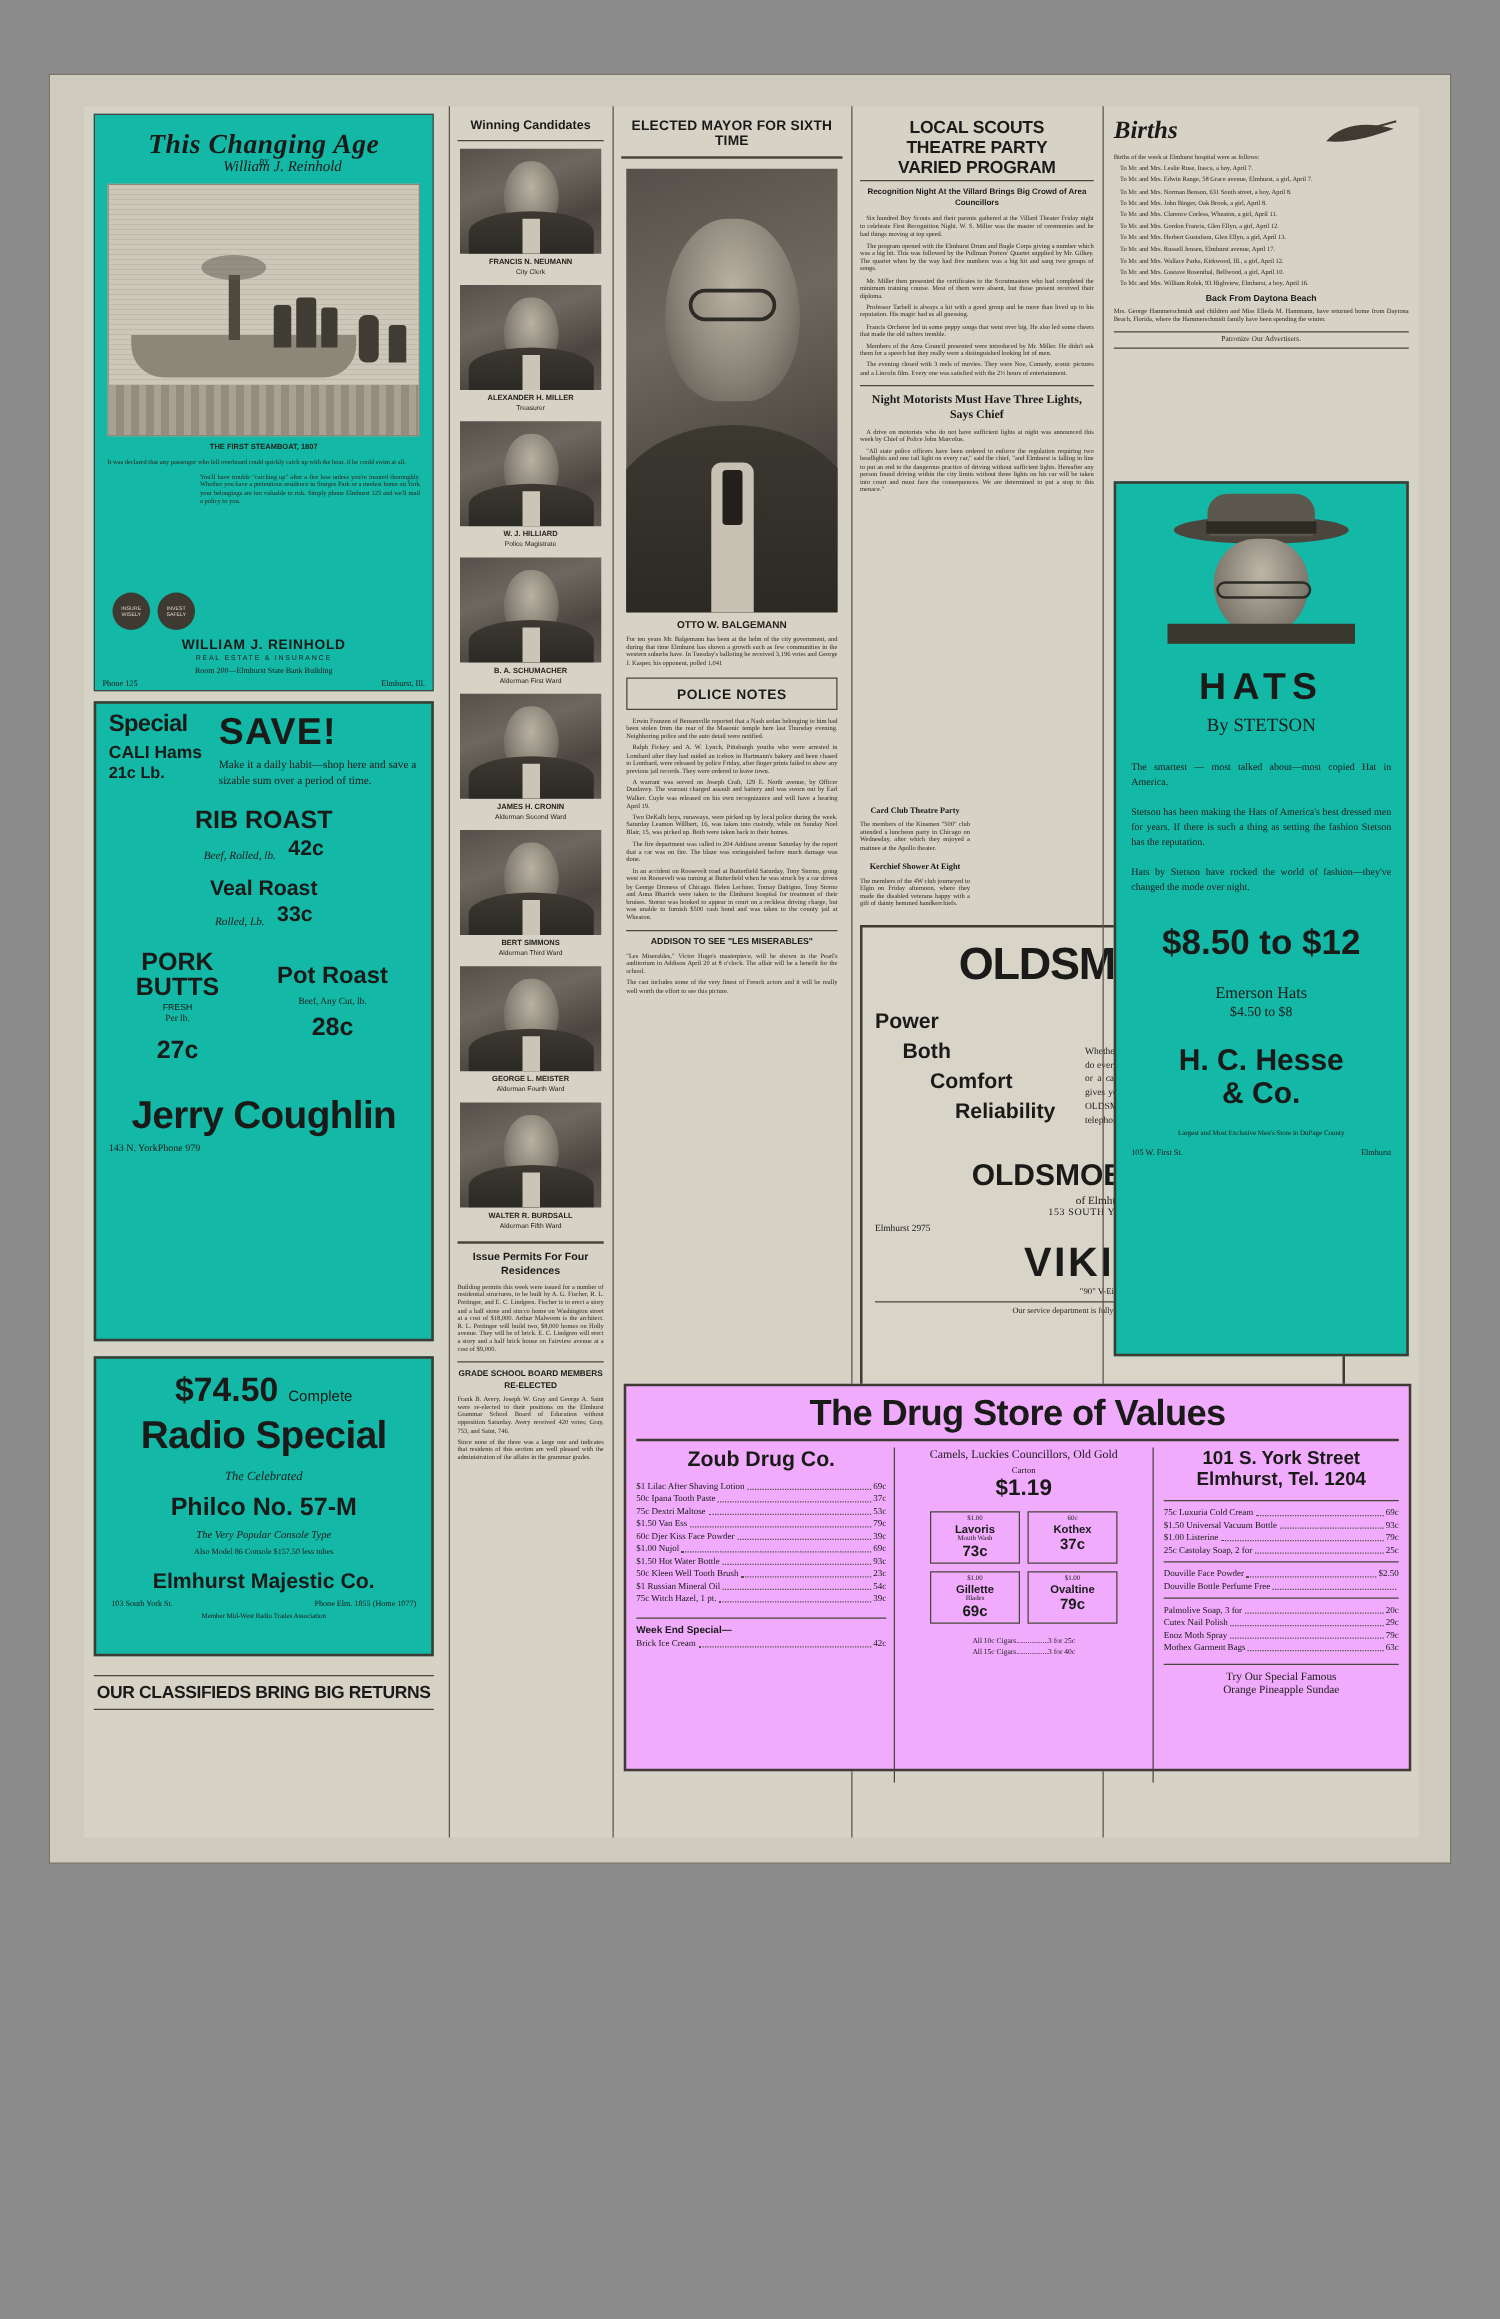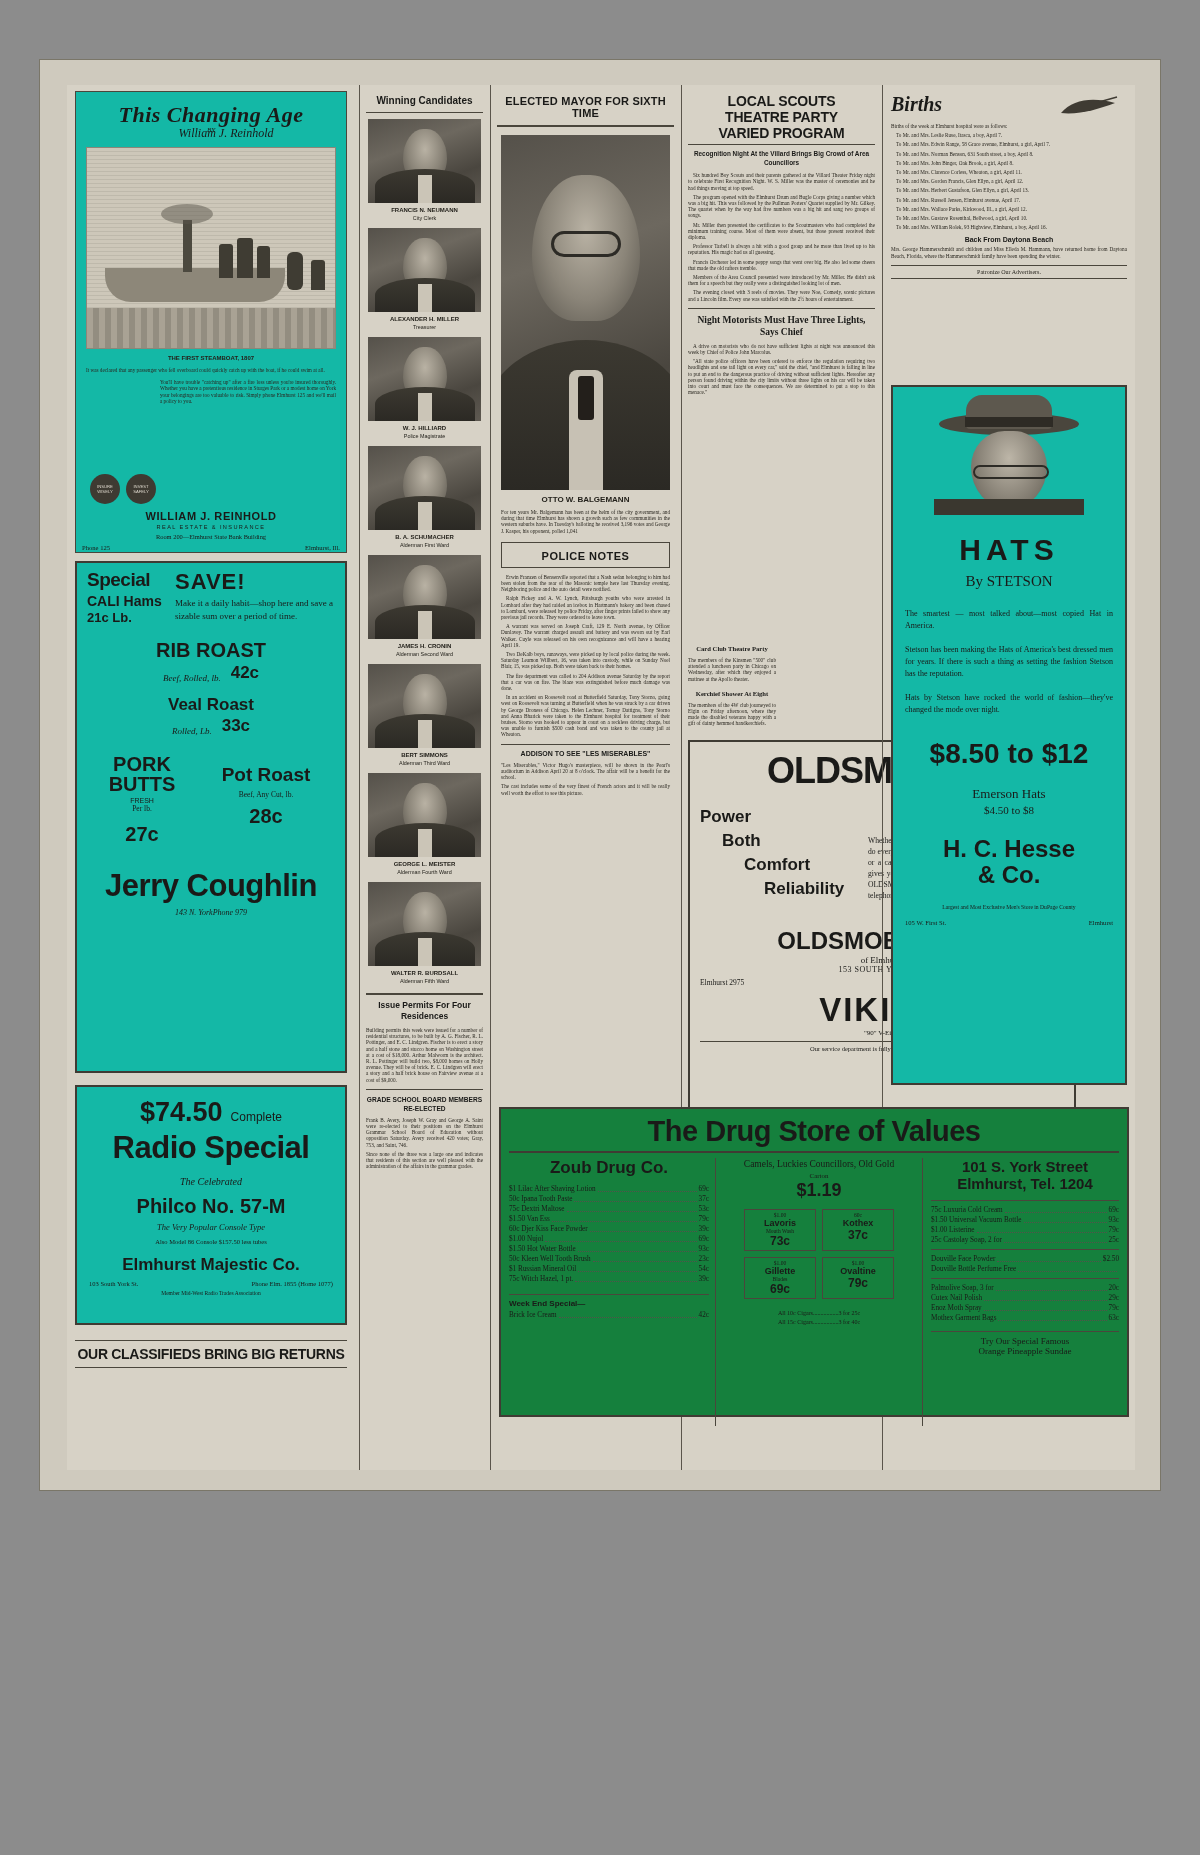--- a/index.html
+++ b/index.html
@@ -97,21 +97,21 @@
     </div>
 
     <div class="adbox" style="left:8px;top:476px;width:272px;height:512px;border:2px solid #3f3b33;padding:6px 10px;">
       <div style="display:flex;align-items:flex-start;">
         <div style="width:88px;">
           <div style="font-family:'Liberation Sans',sans-serif;font-weight:bold;font-size:19px;letter-spacing:-.5px;">Special</div>
           <div style="font-family:'Liberation Sans',sans-serif;font-weight:bold;font-size:14px;line-height:14px;margin-top:3px;">CALI Hams</div>
           <div style="font-family:'Liberation Sans',sans-serif;font-weight:bold;font-size:13px;margin-top:2px;">21c Lb.</div>
         </div>
         <div style="flex:1;">
-          <div style="font-family:'Liberation Sans',sans-serif;font-weight:bold;font-size:22px;letter-spacing:1px;">SAVE!</div>
+          <div style="font-family:'Liberation Sans',sans-serif;font-weight:bold;font-size:30px;letter-spacing:1px;">SAVE!</div>
           <div style="font-size:9px;line-height:13px;margin-top:2px;">Make it a daily habit—shop here and save a sizable sum over a period of time.</div>
         </div>
       </div>
 
       <div style="margin-top:14px;text-align:center;">
         <div class="sans" style="font-weight:bold;font-size:20px;">RIB ROAST</div>
         <div style="display:flex;justify-content:center;align-items:flex-end;gap:10px;margin-top:1px;">
           <span style="font-style:italic;font-size:9px;">Beef, Rolled, lb.</span>
           <span class="sans" style="font-weight:bold;font-size:17px;">42c</span>
         </div>
@@ -135,21 +135,21 @@
         <div style="flex:1;text-align:center;padding-top:10px;">
           <div class="sans" style="font-weight:bold;font-size:19px;">Pot Roast</div>
           <div style="font-size:7.5px;margin-top:4px;">Beef, Any Cut, lb.</div>
           <div class="sans" style="font-weight:bold;font-size:20px;margin-top:6px;">28c</div>
         </div>
       </div>
 
       <div style="margin-top:22px;text-align:center;">
         <div style="font-family:'Liberation Sans',sans-serif;font-weight:bold;font-size:31px;letter-spacing:-.5px;">Jerry Coughlin</div>
       </div>
-      <div style="display:flex;justify-content:center;font-size:8px;font-style:italic;margin-top:4px;">
+      <div style="display:flex;justify-content:flex-start;font-size:8px;margin-top:4px;">
         <span>143 N. York</span>
         <span>Phone 979</span>
       </div>
     </div>
 
     <div class="adbox" style="left:8px;top:1000px;width:272px;height:240px;border:2px solid #3f3b33;padding:10px 12px;text-align:center;">
       <div style="display:flex;align-items:flex-end;justify-content:center;gap:8px;">
         <span class="sans" style="font-weight:bold;font-size:27px;">$74.50</span>
         <span class="sans" style="font-size:12px;padding-bottom:4px;">Complete</span>
       </div>
@@ -403,21 +403,21 @@
       <div class="center sans" style="font-weight:bold;font-size:24px;line-height:26px;">&amp; Co.</div>
 
       <div class="center" style="font-size:5.6px;margin-top:16px;line-height:7px;">Largest and Most Exclusive Men's Store in DuPage County</div>
       <div style="display:flex;justify-content:space-between;font-size:6.6px;margin-top:8px;">
         <span>105 W. First St.</span>
         <span>Elmhurst</span>
       </div>
     </div>
   </div>
 
-  <div style="position:absolute;left:432px;top:1022px;width:630px;height:310px;border:2px solid #3f3b33;background:#15803d;box-sizing:border-box;padding:6px 8px;">
+  <div style="position:absolute;left:432px;top:1022px;width:630px;height:310px;border:2px solid #3f3b33;background:#f0abfc;box-sizing:border-box;padding:6px 8px;">
     <div class="center sans" style="font-weight:bold;font-size:29px;letter-spacing:-.5px;border-bottom:2px solid #3f3b33;padding-bottom:3px;">The Drug Store of Values</div>
 
     <div style="display:flex;margin-top:5px;height:268px;">
 
       <div style="width:200px;padding-right:6px;border-right:1px solid #4a463c;">
         <div class="center sans" style="font-weight:bold;font-size:17px;">Zoub Drug Co.</div>
         <div id="drug-left" style="margin-top:6px;">
               <div class="priceRow">
                 <span class="nm">$1 Lilac After Shaving Lotion</span>
                 <span class="dots"></span>

